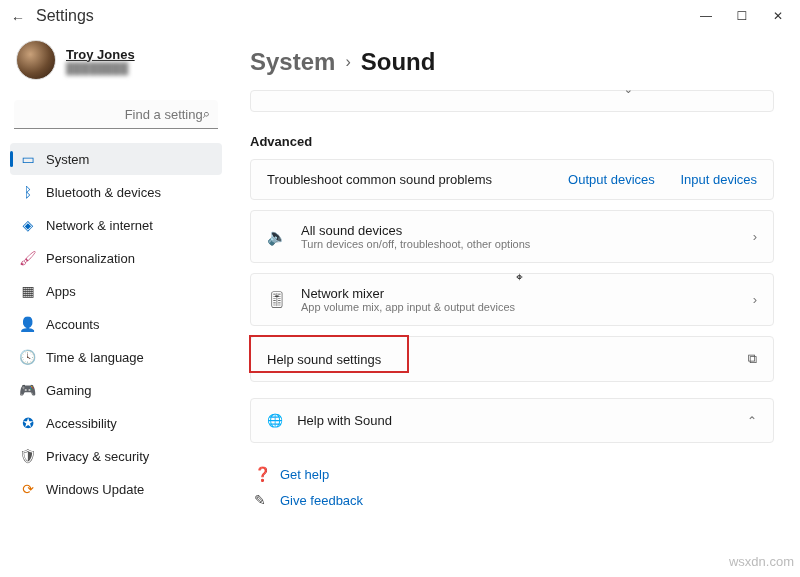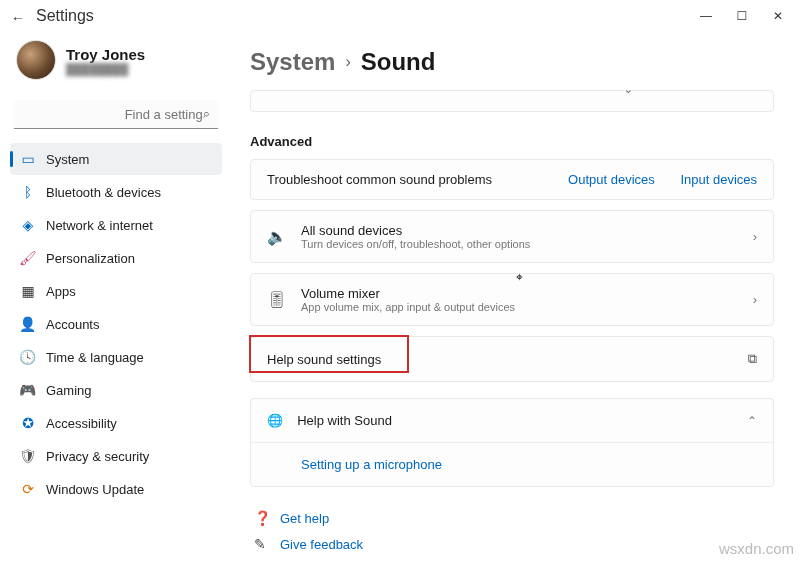--- a/index.html
+++ b/index.html
@@ -6,21 +6,21 @@
 body { background: #fff; width: 800px; height: 577px; overflow: hidden; font-size: 13px; color: #1a1a1a; }
 .titlebar { display: flex; align-items: center; height: 32px; padding: 0 4px; }
 .titlebar .back { width: 28px; text-align: center; font-size: 14px; color: #333; cursor: pointer; }
 .titlebar .title { font-size: 16px; color: #333; margin-left: 4px; }
 .titlebar .spacer { flex: 1; }
 .winbtn { width: 36px; height: 28px; display: flex; align-items: center; justify-content: center; font-size: 12px; color: #333; }
 .layout { display: flex; height: calc(577px - 32px); }
 .sidebar { width: 232px; padding: 0 10px; }
 .user { display: flex; align-items: center; gap: 10px; padding: 8px 6px 16px 6px; }
 .avatar { width: 40px; height: 40px; border-radius: 50%; background: radial-gradient(circle at 35% 35%, #c9a17a 0%, #6b4a2e 55%, #2f1c10 100%); border: 1px solid #ddd; }
-.user .name { font-size: 15px; font-weight: 600; }
+.user .name { font-size: 13px; font-weight: 600; text-decoration: underline; }
 .user .email { font-size: 11px; color: #888; filter: blur(2px); }
 .search { display: flex; align-items: center; border-bottom: 1px solid #888; background: #fbfbfb; border-radius: 4px 4px 0 0; padding: 6px 8px; margin: 4px 4px 14px 4px; }
 .search input { flex: 1; border: none; background: transparent; outline: none; font-size: 13px; text-align: right; }
 .nav { display: flex; flex-direction: column; gap: 1px; }
 .nav-item { display: flex; align-items: center; gap: 10px; padding: 8px 10px; border-radius: 4px; font-size: 13px; color: #222; cursor: pointer; position: relative; }
 .nav-item.active { background: #eef0f2; }
 .nav-item.active::before { content: ""; position: absolute; left: 0; top: 8px; bottom: 8px; width: 3px; background: #0067c0; border-radius: 2px; }
 .nav-item .ic { width: 16px; height: 16px; display: inline-flex; align-items: center; justify-content: center; font-size: 14px; }
 .content { flex: 1; padding: 10px 26px 10px 18px; overflow: auto; }
 .breadcrumb { display: flex; align-items: center; gap: 10px; font-size: 24px; margin: 6px 0 14px 0; }
@@ -44,21 +44,21 @@
 .help-head .ttl { flex: 1; font-size: 13px; }
 .help-head .up { color: #777; font-size: 12px; }
 .help-body { border-top: 1px solid #eee; padding: 14px 16px 14px 50px; }
 .help-body a { color: #0067c0; font-size: 13px; text-decoration: none; }
 .footer-links { margin-top: 18px; padding-left: 4px; }
 .footer-links .fl { display: flex; align-items: center; gap: 10px; padding: 5px 0; }
 .footer-links .fl a { color: #0067c0; font-size: 13px; text-decoration: none; }
 .footer-links .ic { width: 16px; color: #444; font-size: 14px; }
 .more-settings-wrap { position: relative; }
 .hlbox { position: absolute; left: -2px; top: -2px; width: 160px; height: 38px; border: 2px solid #d12a2a; pointer-events: none; }
-.watermark { position: absolute; right: 6px; bottom: 20px; font-size: 15px; color: #bbb; }
+.watermark { position: absolute; right: 6px; bottom: 8px; font-size: 13px; color: #bbb; }
 .cursor { position: absolute; left: 516px; top: 270px; font-size: 12px; color: #000; pointer-events:none; }
 </style>
 </head>
 <body>
 
 <div class="titlebar">
   <div class="back">←</div>
   <div class="title">Settings</div>
   <div class="spacer"></div>
   <div class="winbtn">—</div>
@@ -160,21 +160,21 @@
           <div class="sub">Turn devices on/off, troubleshoot, other options</div>
         </div>
         <div class="chev-r">›</div>
       </div>
     </div>
 
     <div class="card">
       <div class="row">
         <div class="icon">🎚</div>
         <div class="txt">
-          <div class="ttl">Volume mixer</div>
+          <div class="ttl">Network mixer</div>
           <div class="sub">App volume mix, app input &amp; output devices</div>
         </div>
         <div class="chev-r">›</div>
       </div>
     </div>
 
     <div class="card more-settings-wrap">
       <div class="row" style="padding:14px 16px">
         <div class="txt">
             <div class="ttl">Help sound settings</div>
@@ -183,23 +183,20 @@
       </div>
       <div class="hlbox"></div>
     </div>
 
     <div class="help-card">
       <div class="help-head">
         <div class="icon">🌐</div>
         <div class="ttl">Help with Sound</div>
         <div class="up">⌃</div>
       </div>
-      <div class="help-body">
-        <a>Setting up a microphone</a>
-      </div>
     </div>
 
     <div class="footer-links">
       <div class="fl">
           <span class="ic">❓</span>
           <a>Get help</a>
         </div>
       <div class="fl">
           <span class="ic">✎</span>
           <a>Give feedback</a>

